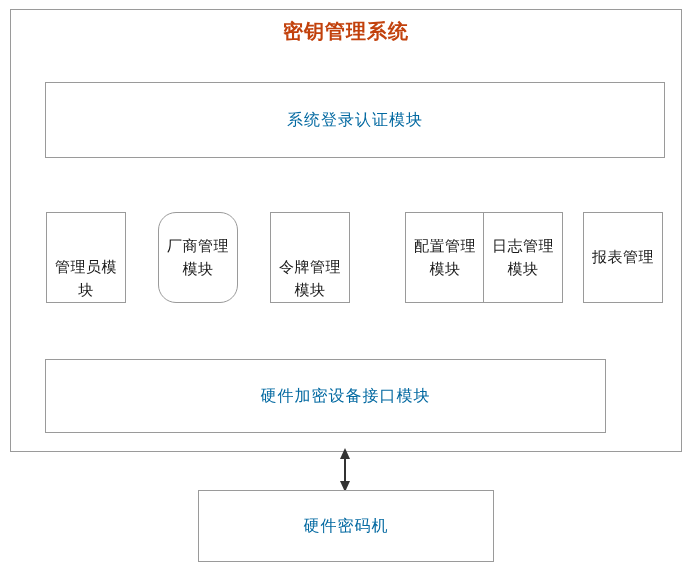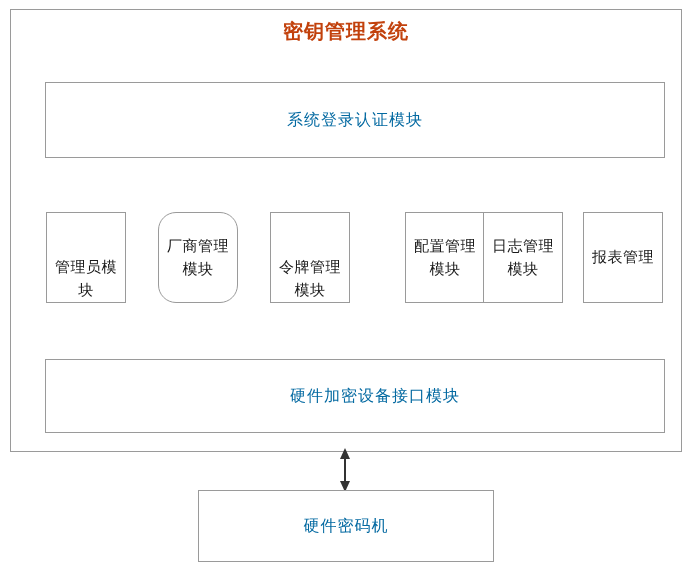--- a/index.html
+++ b/index.html
@@ -89,21 +89,21 @@
     letter-spacing: 0.5px;
     color: #1a1a1a;
     padding: 0 4px;
     word-break: break-all;
   }
 
   
   .interface-box {
     left: 45px;
     top: 359px;
-    width: 620px;
+    width: 561px;
     height: 74px;
     padding-left: 40px;
   }
 
   
   .hsm-box {
     left: 198px;
     top: 490px;
     width: 296px;
     height: 72px;

